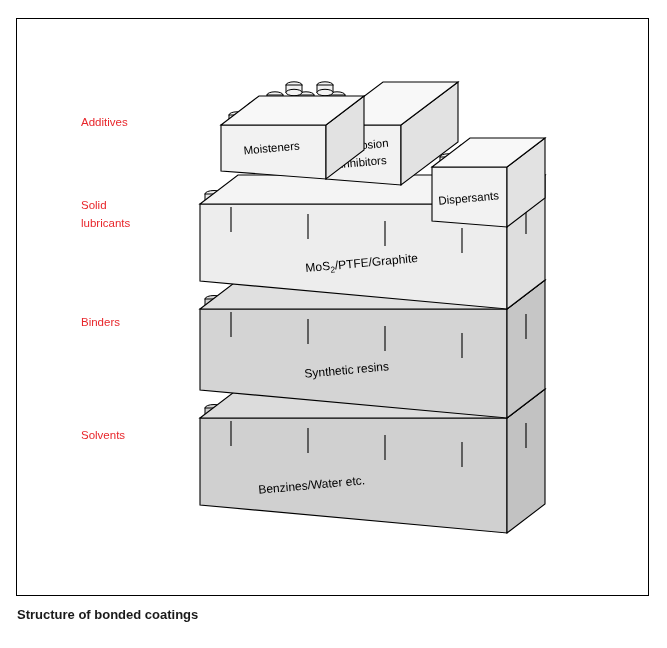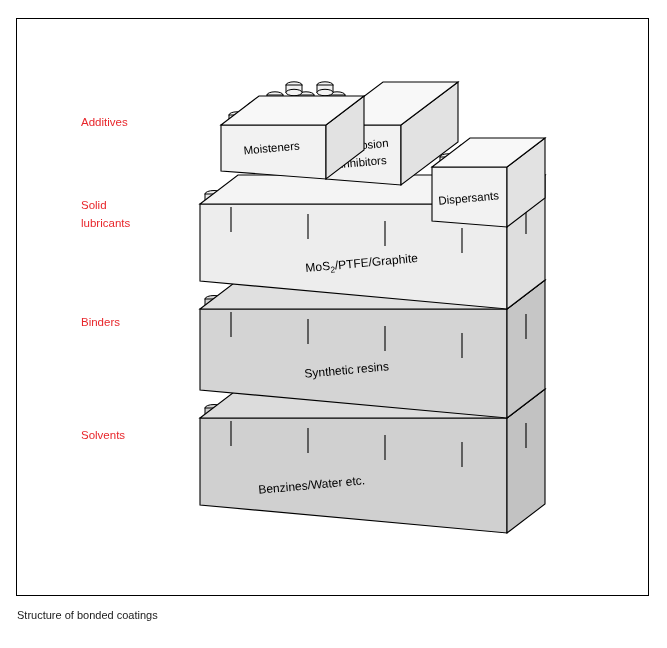--- a/index.html
+++ b/index.html
@@ -34,24 +34,25 @@
     position: absolute;
     left: 0;
     top: 0;
   }
   
   #caption {
     position: absolute;
     left: 17px;
     top: 606px;
     width: 600px;
-    font-size: 11px;
+    font-size: 13px;
     line-height: 18px;
     color: #1a1a1a;
     white-space: nowrap;
+    font-weight: bold;
   }
   .lbl {
     font-size: 11.5px;
     fill: #e8262b;
     font-family: "Liberation Sans", sans-serif;
   }
   .blocktext {
     font-size: 11.5px;
     fill: #000000;
     font-family: "Liberation Sans", sans-serif;

